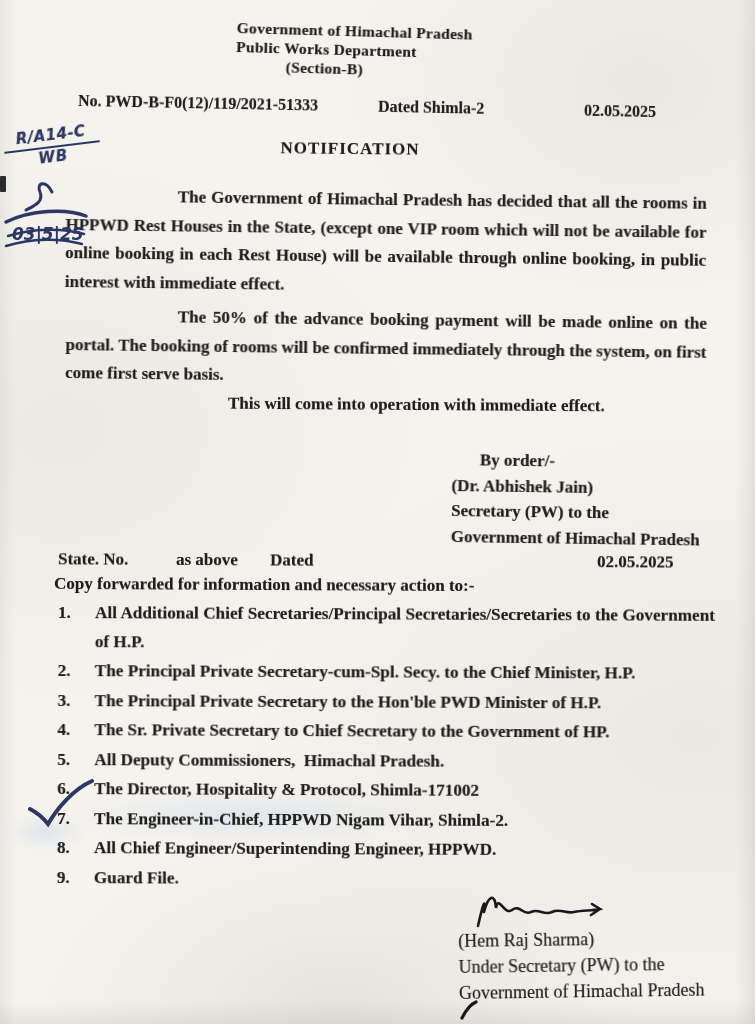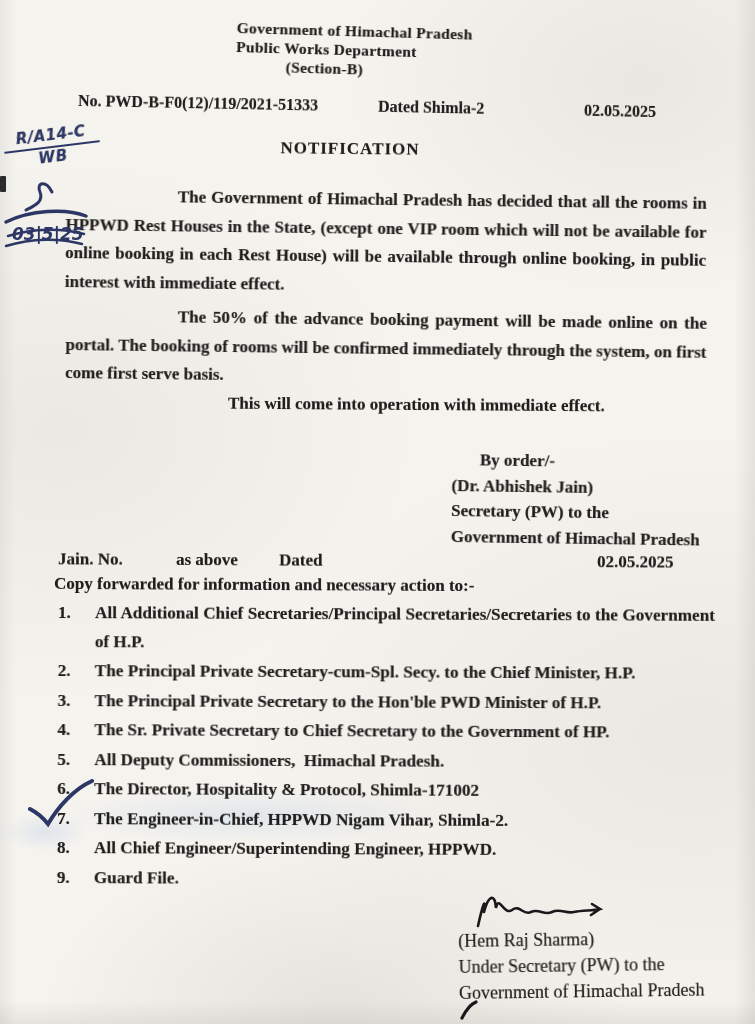--- a/index.html
+++ b/index.html
@@ -46,21 +46,21 @@
 
   .byorder{left:452px; top:447px; width:280px; font-size:17px; font-weight:600;
     line-height:25.5px; transform:rotate(0.8deg); transform-origin:left top;}
   .byorder .l1{margin-left:28px;}
 
   .endst{left:0; top:551px; width:755px; height:24px; font-weight:bold; font-size:17px;
     transform:rotate(0.3deg);}
   .endst span{position:absolute; white-space:pre;}
   .endst-label{left:58px;}
   .endst-asabove{left:176px;}
-  .endst-dated{left:279px;}
+  .endst-dated{left:270px;}
   .endst-date{left:597px;}
 
   .copyline{left:54px; top:575px; font-weight:bold; font-size:17px; transform:rotate(0.3deg); white-space:pre;}
 
   .list{left:58px; top:599px; width:657px; font-size:17.2px; font-weight:600;
     transform:rotate(0.25deg); transform-origin:left top;}
   .li{display:flex; margin-bottom:1px; line-height:28.5px;}
   .li-num{width:37px; flex:0 0 37px;}
   .li-text{flex:1; text-align:justify; white-space:pre-wrap;}
 
@@ -106,21 +106,21 @@
   <div class="abs p3 soft">This will come into operation with immediate effect.</div>
 
   <div class="abs byorder soft">
     <div class="l1">By order/-</div>
     <div>(Dr. Abhishek Jain)</div>
     <div>Secretary (PW) to the</div>
     <div>Government of Himachal Pradesh</div>
   </div>
 
   <div class="abs endst soft">
-    <span class="endst-label">Jain. No.</span>
+    <span class="endst-label">State. No.</span>
     <span class="endst-asabove">as above</span>
     <span class="endst-dated">Dated</span>
     <span class="endst-date">02.05.2025</span>
   </div>
   <div class="abs copyline soft">Copy forwarded for information and necessary action to:-</div>
 
   <div class="abs tint"></div>
   <div class="abs tint2"></div>
 
   <div class="abs list soft">

